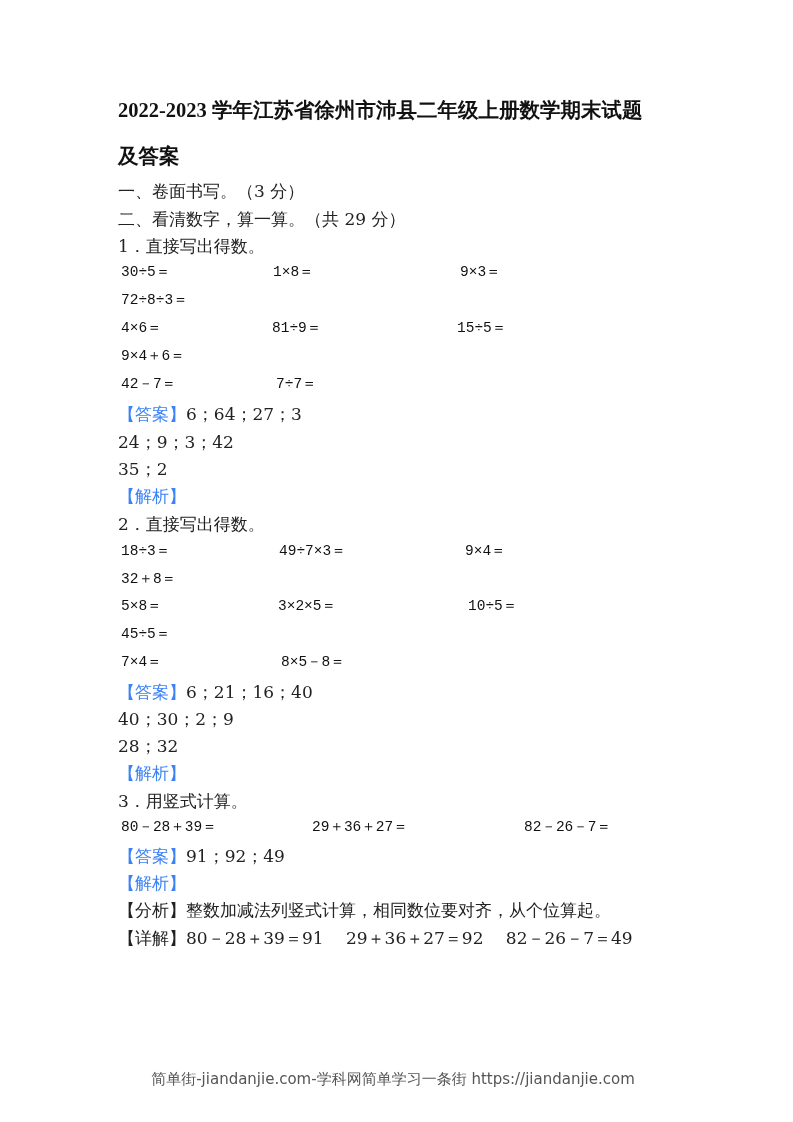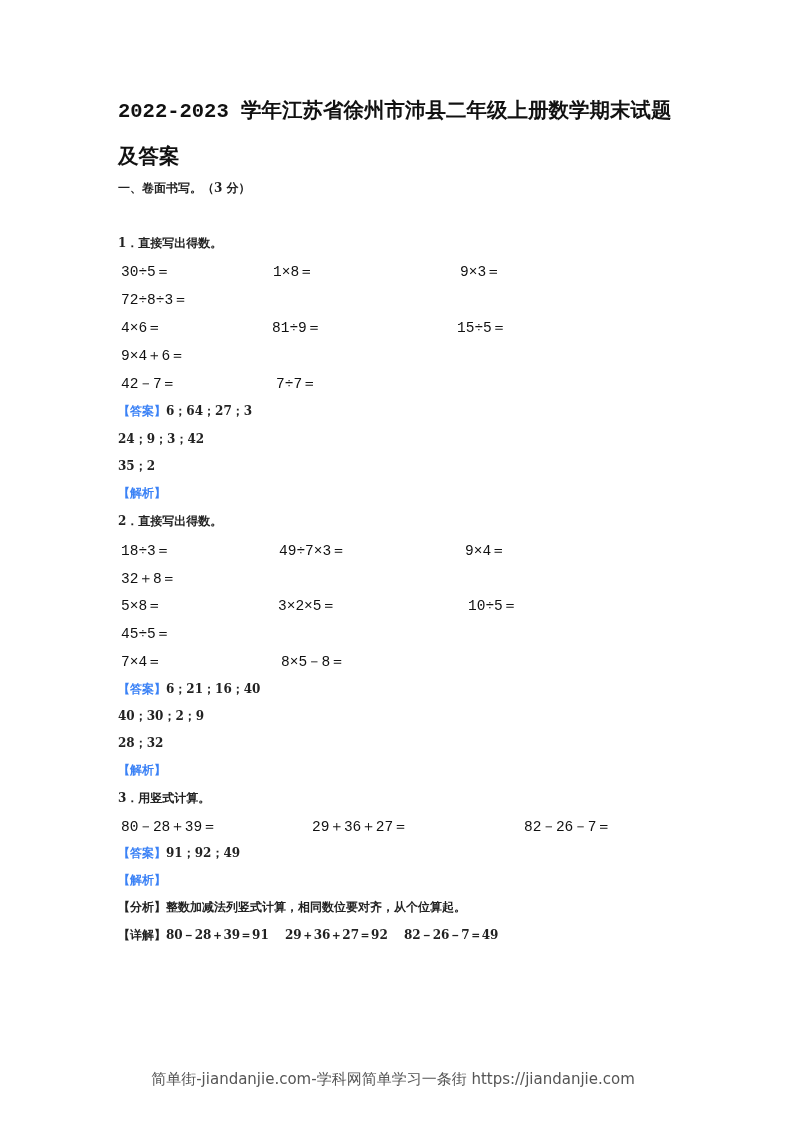--- a/index.html
+++ b/index.html
@@ -1,35 +1,36 @@
 <!DOCTYPE html>
 <html><head>
 <meta charset="utf-8">
 <style>
   html, body { margin: 0; padding: 0; background: #ffffff; }
   body { width: 793px; height: 1122px; position: relative; overflow: hidden;
          font-family: "DejaVu Serif", "Liberation Serif", serif; color: #111; }
   .page { position: absolute; left: 0; top: 0; width: 793px; height: 1122px; }
   .title { position: absolute; left: 118px; font-size: 20.5px; font-weight: bold;
-           font-family: Liberation Mono, monospace; letter-spacing: 0px; color: #111; white-space: nowrap; }
-  .line { position: absolute; left: 118px; font-size: 12px; white-space: nowrap; color: #222; font-weight: bold; }
+           font-family: Liberation Serif, serif; letter-spacing: 0px; color: #111; white-space: nowrap; }
+  .line { position: absolute; left: 118px; font-size: 17px; white-space: nowrap; color: #222; }
   .math { position: absolute; font-size: 14.5px; font-family: Liberation Mono, monospace; white-space: nowrap; color: #111; }
   .tag { color: #3b82f6; }
   .tag-dark { color: #222; }
   .footer { position: absolute; left: 0; width: 786px; top: 1070px; text-align: center;
             font-family: "DejaVu Sans", sans-serif; font-size: 15px; color: #555; }
 </style>
 </head>
 <body>
 
 <div class="page">
   <div class="title" style="top:96px">2022-2023 学年江苏省徐州市沛县二年级上册数学期末试题</div>
   <div class="title" style="top:142px">及答案</div>
 
   <div class="line" style="top:180px">一、卷面书写。（3 分）</div>
+  <div class="line" style="top:208px">二、看清数字，算一算。（共 29 分）</div>
 
   <div class="line" style="top:235px">1．直接写出得数。</div>
   <div class="math" style="left:121px;top:262px">30÷5＝</div>
   <div class="math" style="left:273px;top:262px">1×8＝</div>
   <div class="math" style="left:460px;top:262px">9×3＝</div>
   <div class="math" style="left:121px;top:290px">72÷8÷3＝</div>
   <div class="math" style="left:121px;top:318px">4×6＝</div>
   <div class="math" style="left:272px;top:318px">81÷9＝</div>
   <div class="math" style="left:457px;top:318px">15÷5＝</div>
   <div class="math" style="left:121px;top:346px">9×4＋6＝</div>

